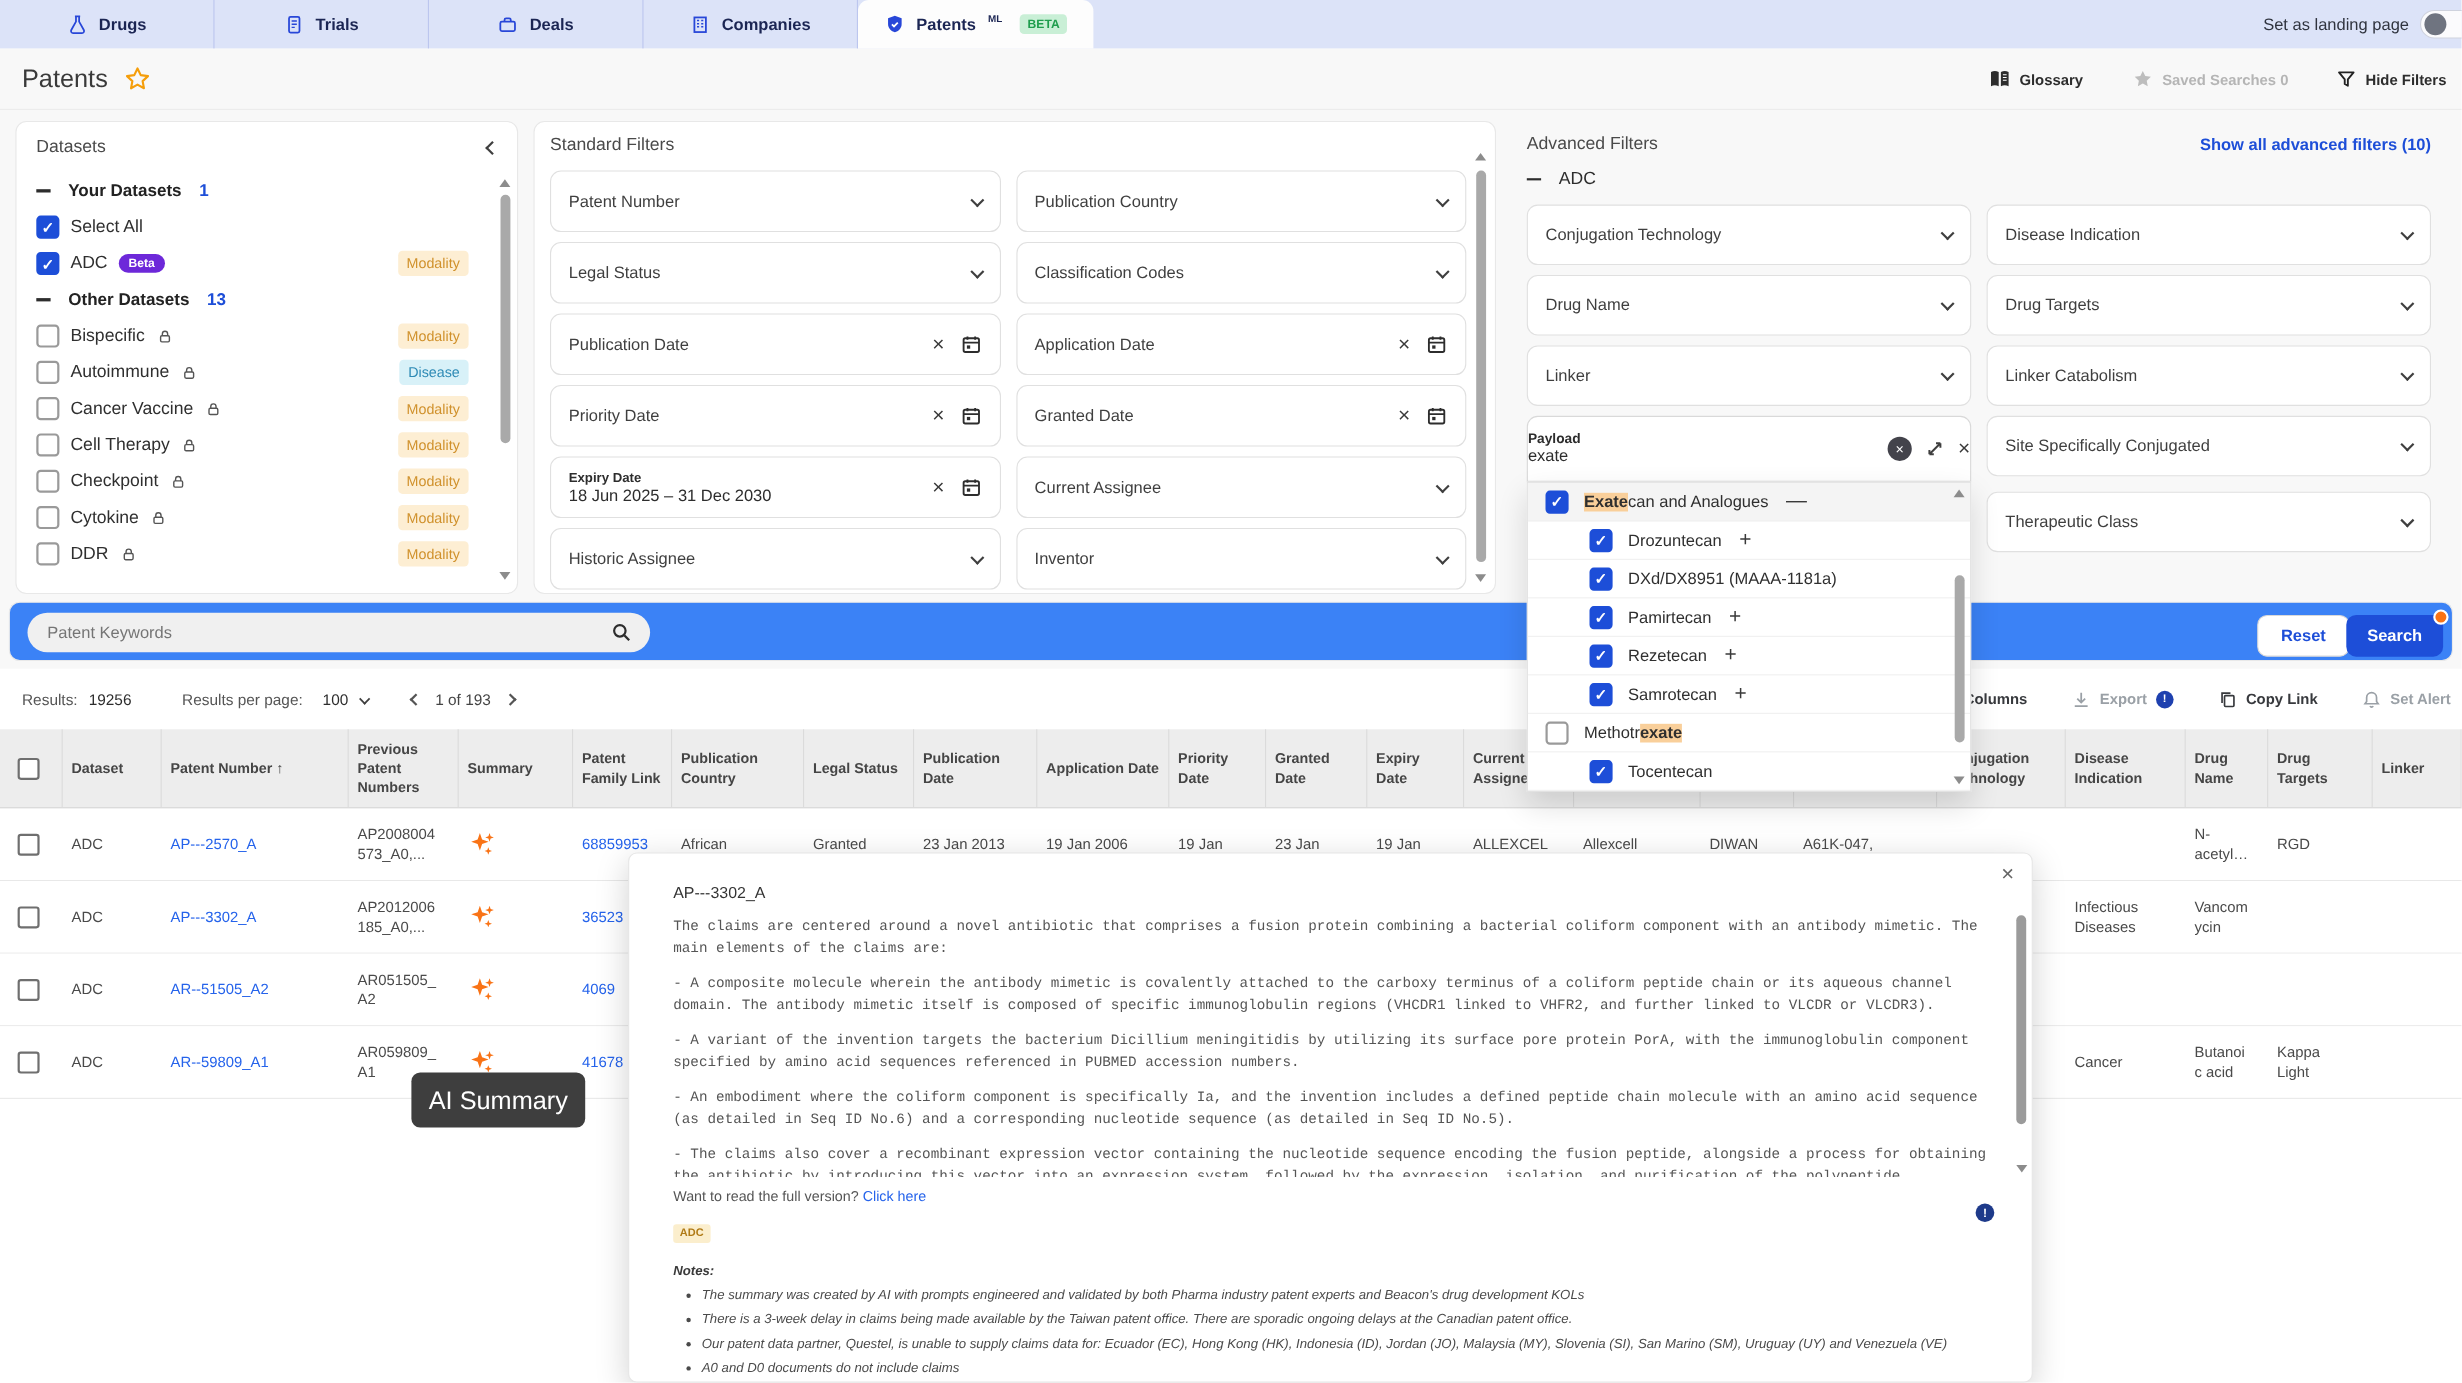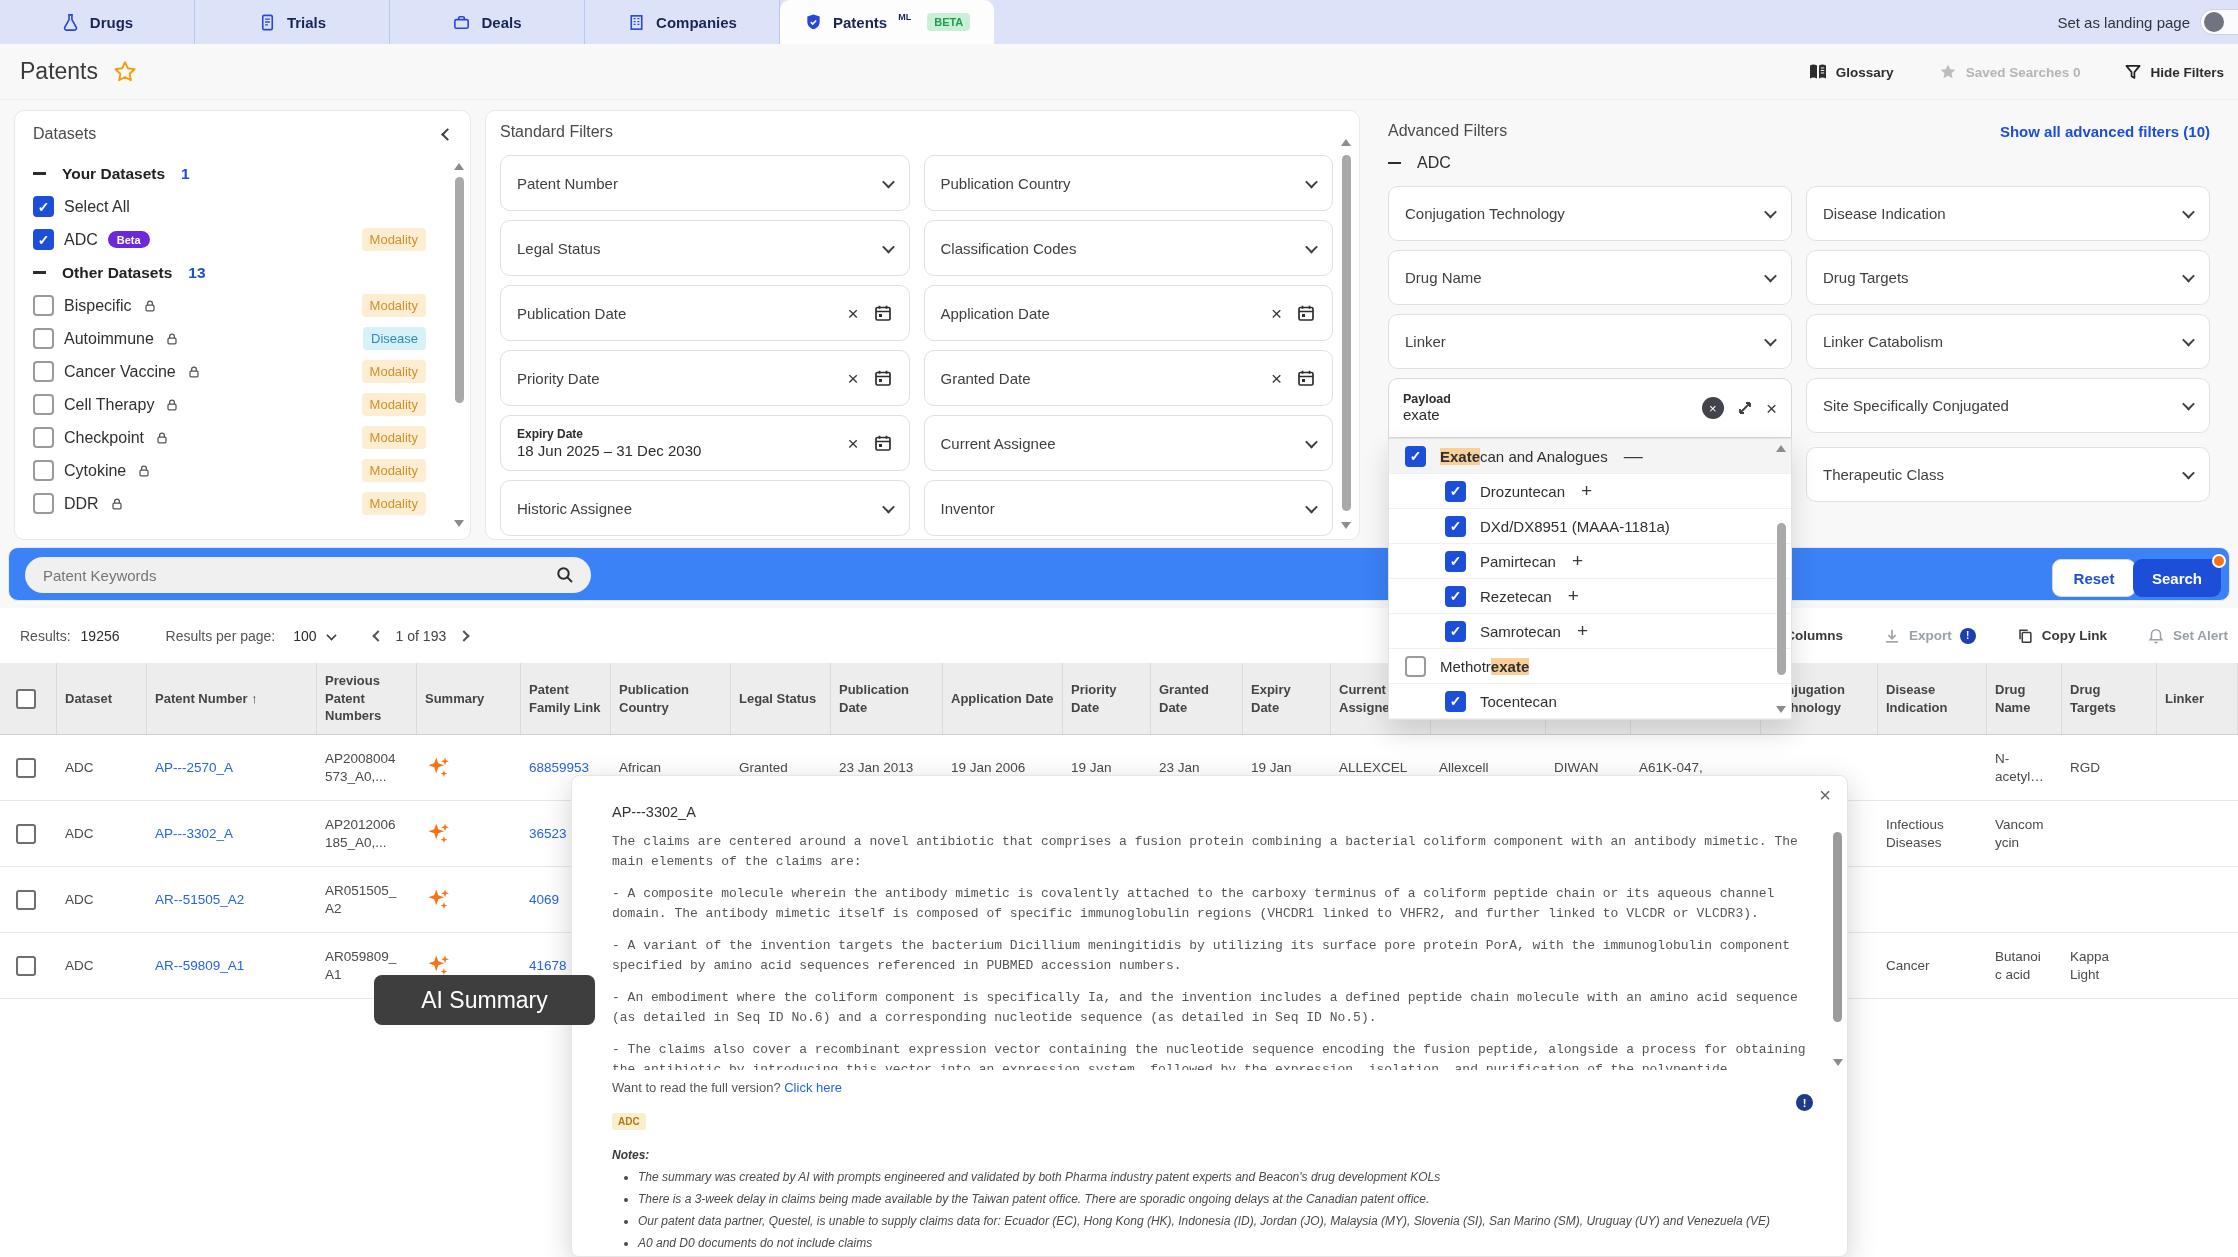--- a/index.html
+++ b/index.html
@@ -69,21 +69,21 @@
 
   
   .p-advanced{left:1374px;top:10px;width:850px;height:430px;padding:12px 14px;border:none;background:transparent;}
   .adv-head{display:flex;justify-content:space-between;align-items:center;}
   .link-blue{color:#1d4ed8;font-size:15px;font-weight:bold;cursor:pointer;}
   .adv-sec{display:flex;align-items:center;gap:16px;margin-top:14px;font-size:16px;color:#2d2d2d;}
   .adv-grid{display:grid;grid-template-columns:1fr 1fr;gap:9px 14px;margin-top:14px;}
   .fbox.h55{height:55px;}
   .payload-wrap{position:relative;height:60px;}
   .payload-box{height:60px;border:1px solid #d9d9d9;border-radius:10px 10px 0 0;background:#fff;display:flex;
-               align-items:center;padding:0 14px;gap:12px;}
+               align-items:center;padding:0 0;gap:12px;}
   .payload-texts{flex:1;}
   .payload-label{font-size:12.5px;font-weight:bold;color:#2d2d2d;}
   .payload-input{border:none;outline:none;font-size:15px;color:#2d2d2d;font-family:inherit;width:200px;padding:0;background:transparent;}
   .round-x{width:22px;height:22px;border-radius:50%;background:#43434b;color:#fff;display:flex;align-items:center;
            justify-content:center;font-size:13px;cursor:pointer;}
   .pl-drop{position:absolute;top:60px;left:0;width:100%;background:#fff;border:1px solid #e2e2e2;
            box-shadow:0 12px 26px rgba(0,0,0,.14);z-index:45;}
   .pl-row{display:flex;align-items:center;gap:14px;height:35px;padding:0 26px 0 16px;border-bottom:1px solid #f0f0f0;
           font-size:15px;color:#2f2f2f;cursor:pointer;}
   .pl-row.selected{background:#f4f4f4;}
@@ -152,21 +152,21 @@
           padding:3px 6px;border-radius:3px;}
   .pp-notes-label{margin-top:18px;font-size:12px;font-weight:bold;font-style:italic;color:#3a3a3a;}
   .pp-notes{margin:8px 0 0 0;padding-left:26px;}
   .pp-notes li{font-size:12px;font-style:italic;color:#4a4a4a;margin-bottom:8px;}
   .pp-info{position:absolute;left:1224px;top:318px;width:17px;height:17px;border-radius:50%;background:#1e3a8a;color:#fff;
            font-size:11px;font-weight:bold;display:flex;align-items:center;justify-content:center;}
   .pp-sb{position:absolute;right:5px;top:56px;width:9px;height:190px;background:#9b9b9b;border-radius:5px;}
   .pp-sb-down{position:absolute;right:4px;top:283px;}
 
   
-  .tooltip{position:absolute;left:374px;top:975px;width:221px;height:50px;background:#3e3e3e;border-radius:8px;
+  .tooltip{position:absolute;left:374px;top:975px;width:158px;height:50px;background:#3e3e3e;border-radius:8px;
            color:#fff;font-size:23px;display:flex;align-items:center;justify-content:center;z-index:60;}
 
   svg{display:block;}
 </style>
 </head>
 <body>
 
 <div class="stage">
 
   <div class="nav">

